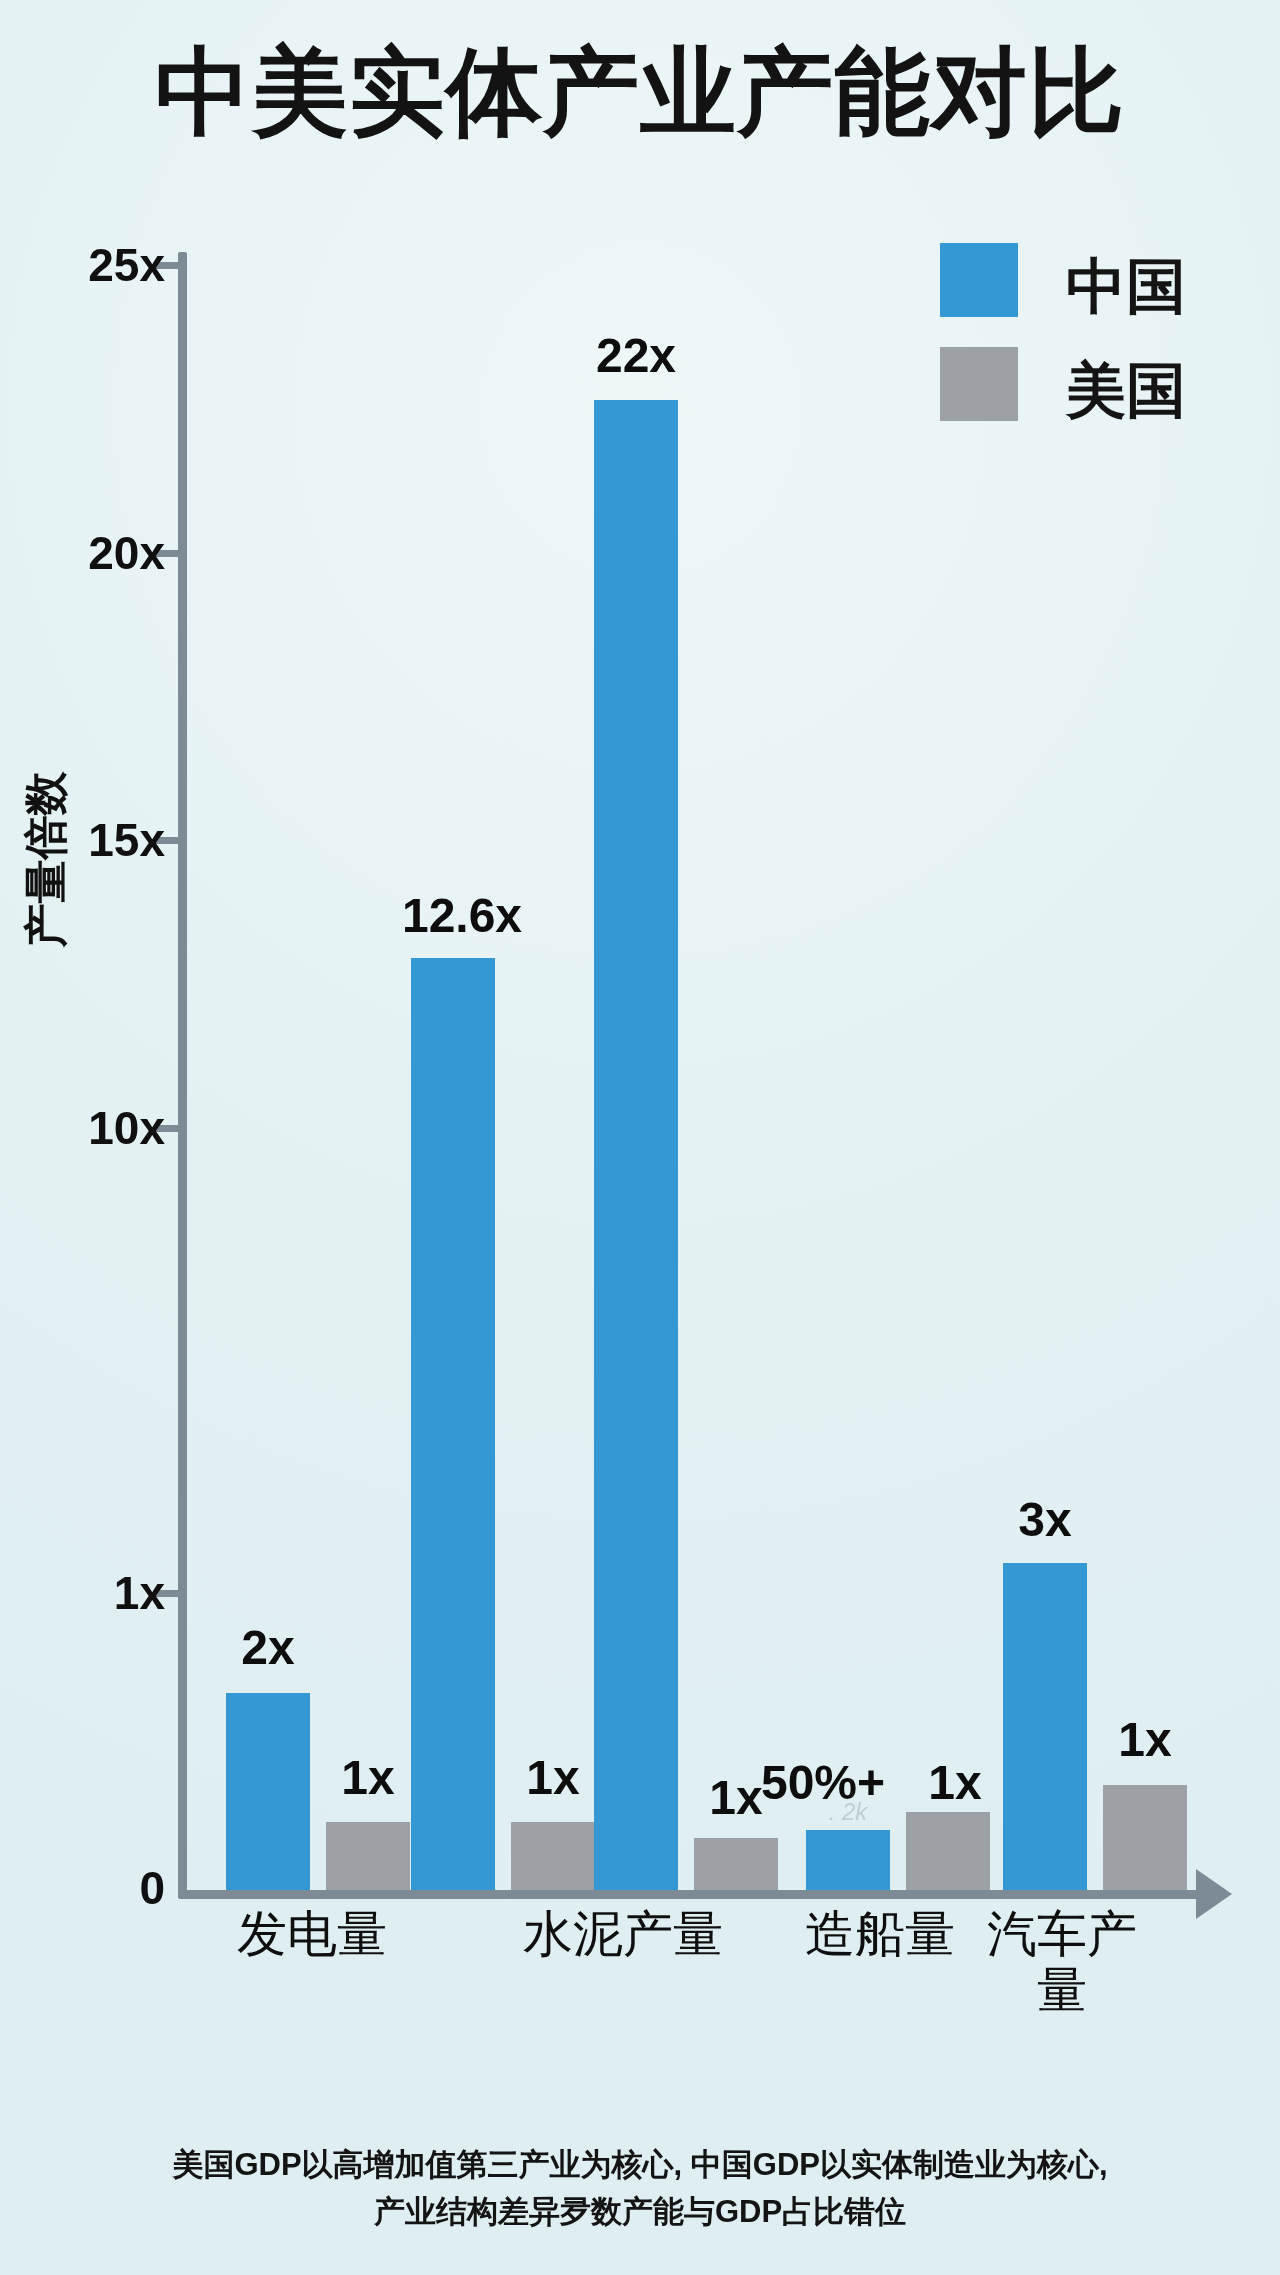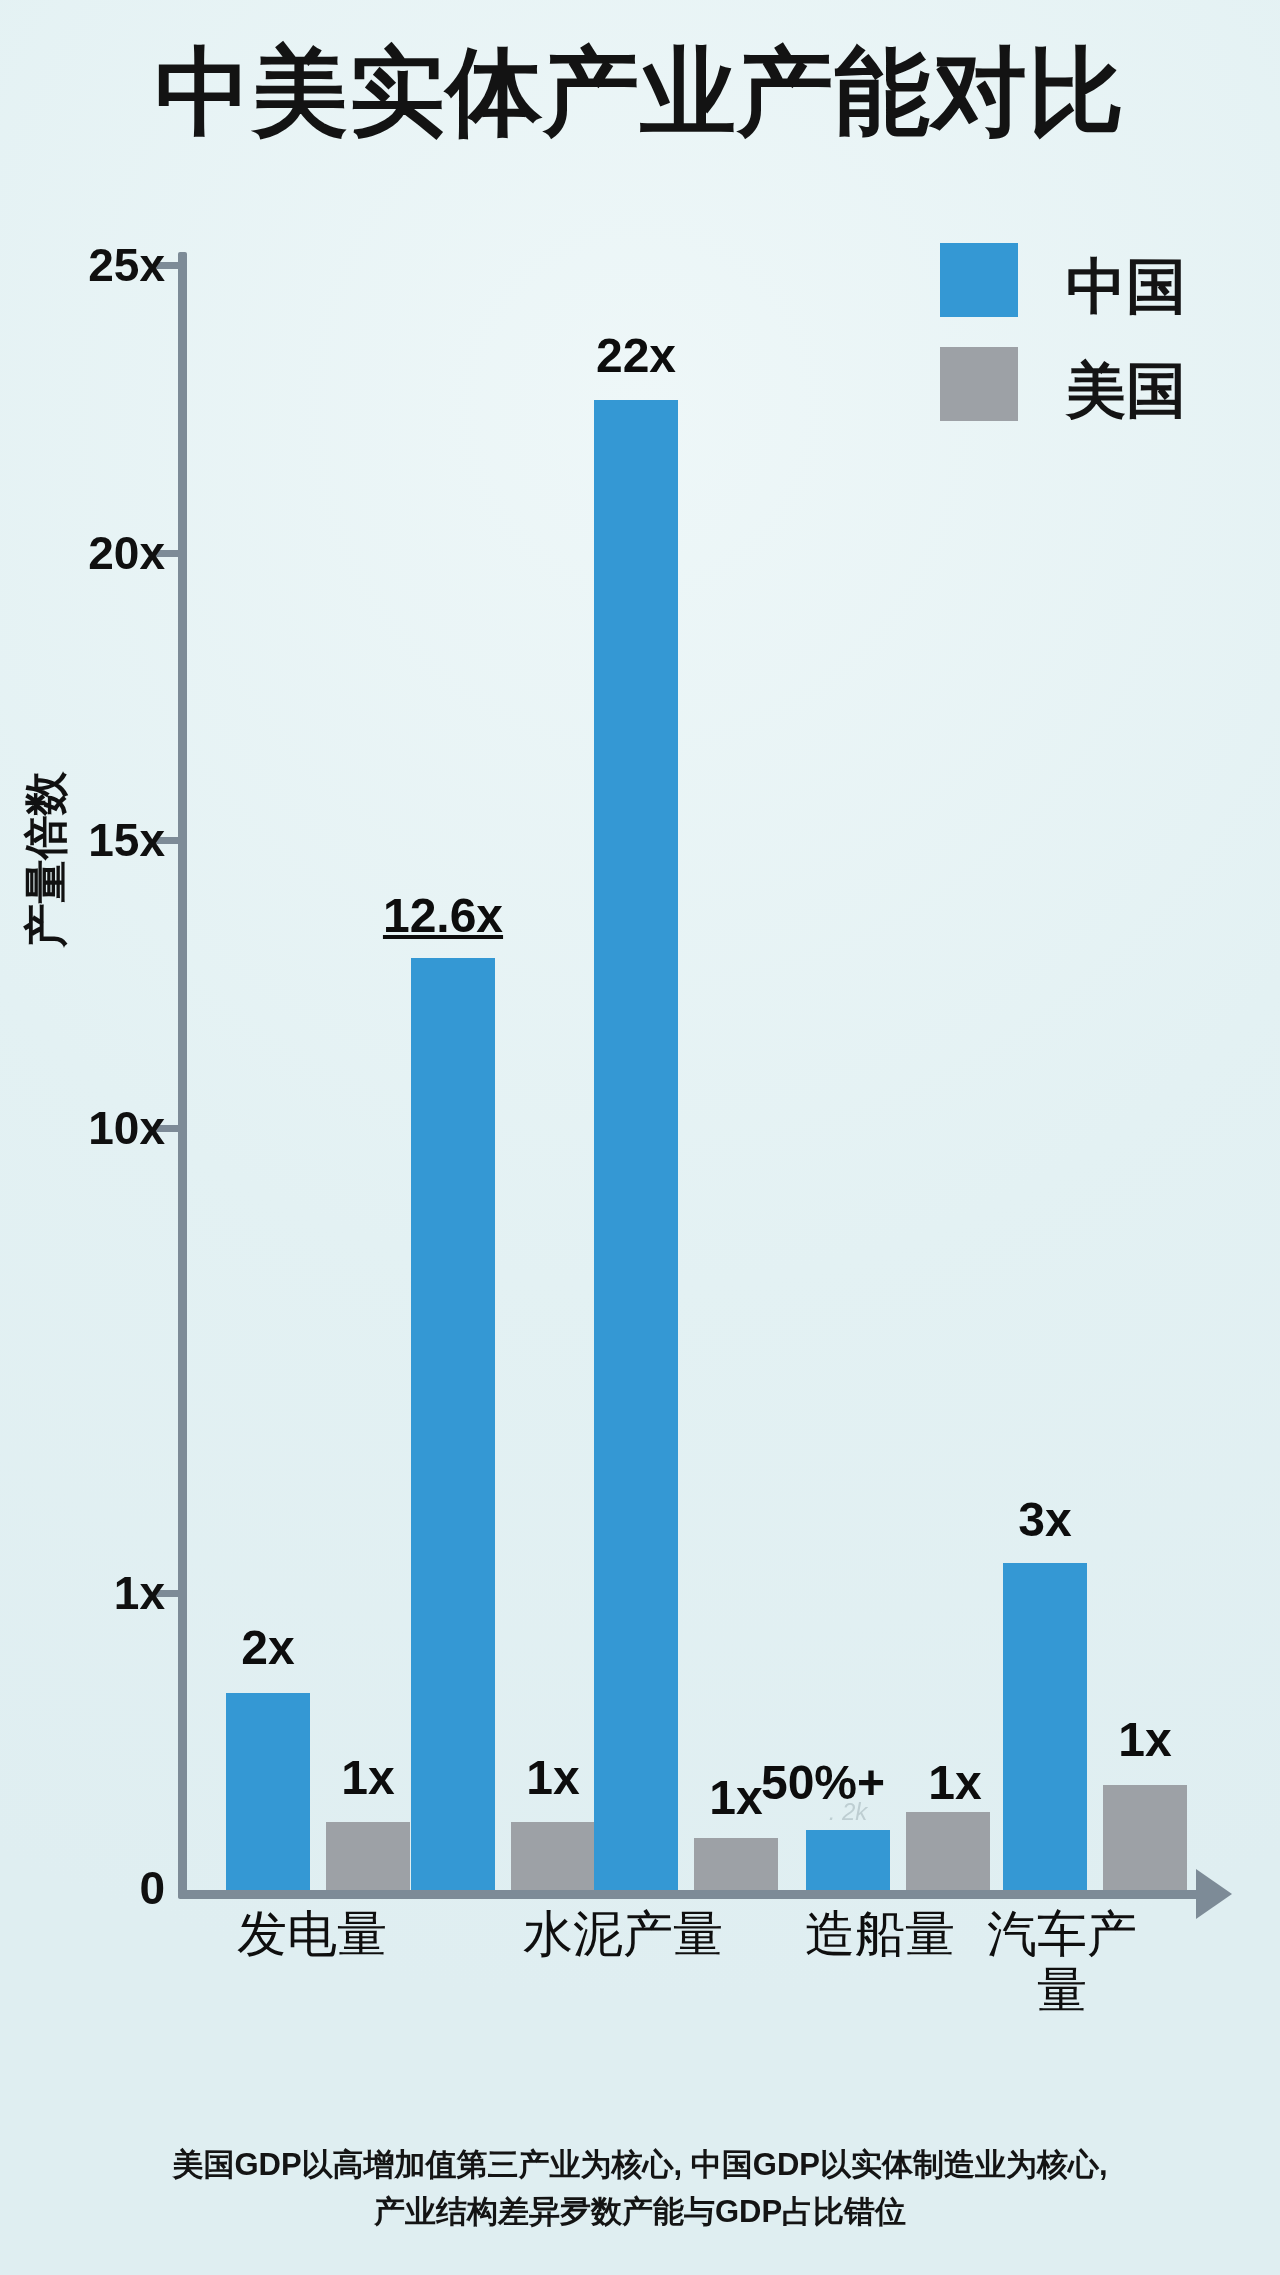--- a/index.html
+++ b/index.html
@@ -225,21 +225,21 @@
 
     <div class="bar bar-cn" style="left:226px; top:1693px; width:84px; height:197px;"></div>
     <div class="bar-label" style="left:268px; top:1620px;">2x</div>
 
     <div class="bar bar-us" style="left:326px; top:1822px; width:84px; height:68px;"></div>
     <div class="bar-label" style="left:368px; top:1750px;">1x</div>
 
     <div class="cat-label" style="left:312px; width:250px;">发电量</div>
 
     <div class="bar bar-cn" style="left:411px; top:958px; width:84px; height:932px;"></div>
-    <div class="bar-label" style="left:443px; top:888px;text-decoration:underline;">12.6x</div>
+    <div class="bar-label" style="left:462px; top:888px;">12.6x</div>
 
     <div class="bar bar-us" style="left:511px; top:1822px; width:84px; height:68px;"></div>
     <div class="bar-label" style="left:553px; top:1750px;">1x</div>
 
 
     <div class="bar bar-cn" style="left:594px; top:400px; width:84px; height:1490px;"></div>
     <div class="bar-label" style="left:600px; top:328px;margin-left:36px;">22x</div>
 
     <div class="bar bar-us" style="left:694px; top:1838px; width:84px; height:52px;"></div>
     <div class="bar-label" style="left:736px; top:1770px;">1x</div>

